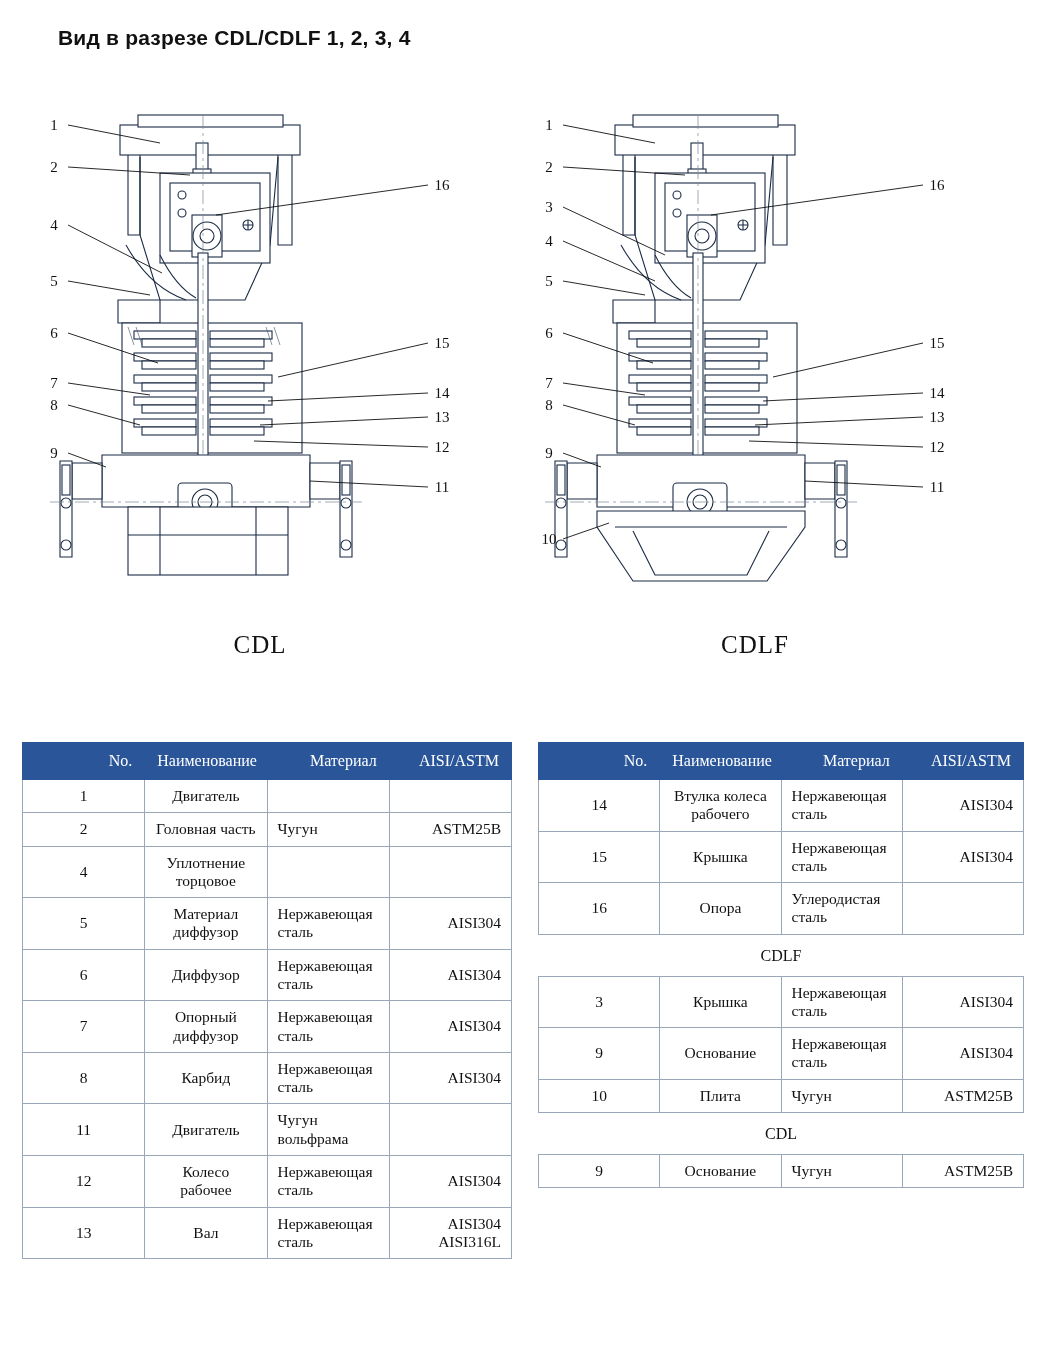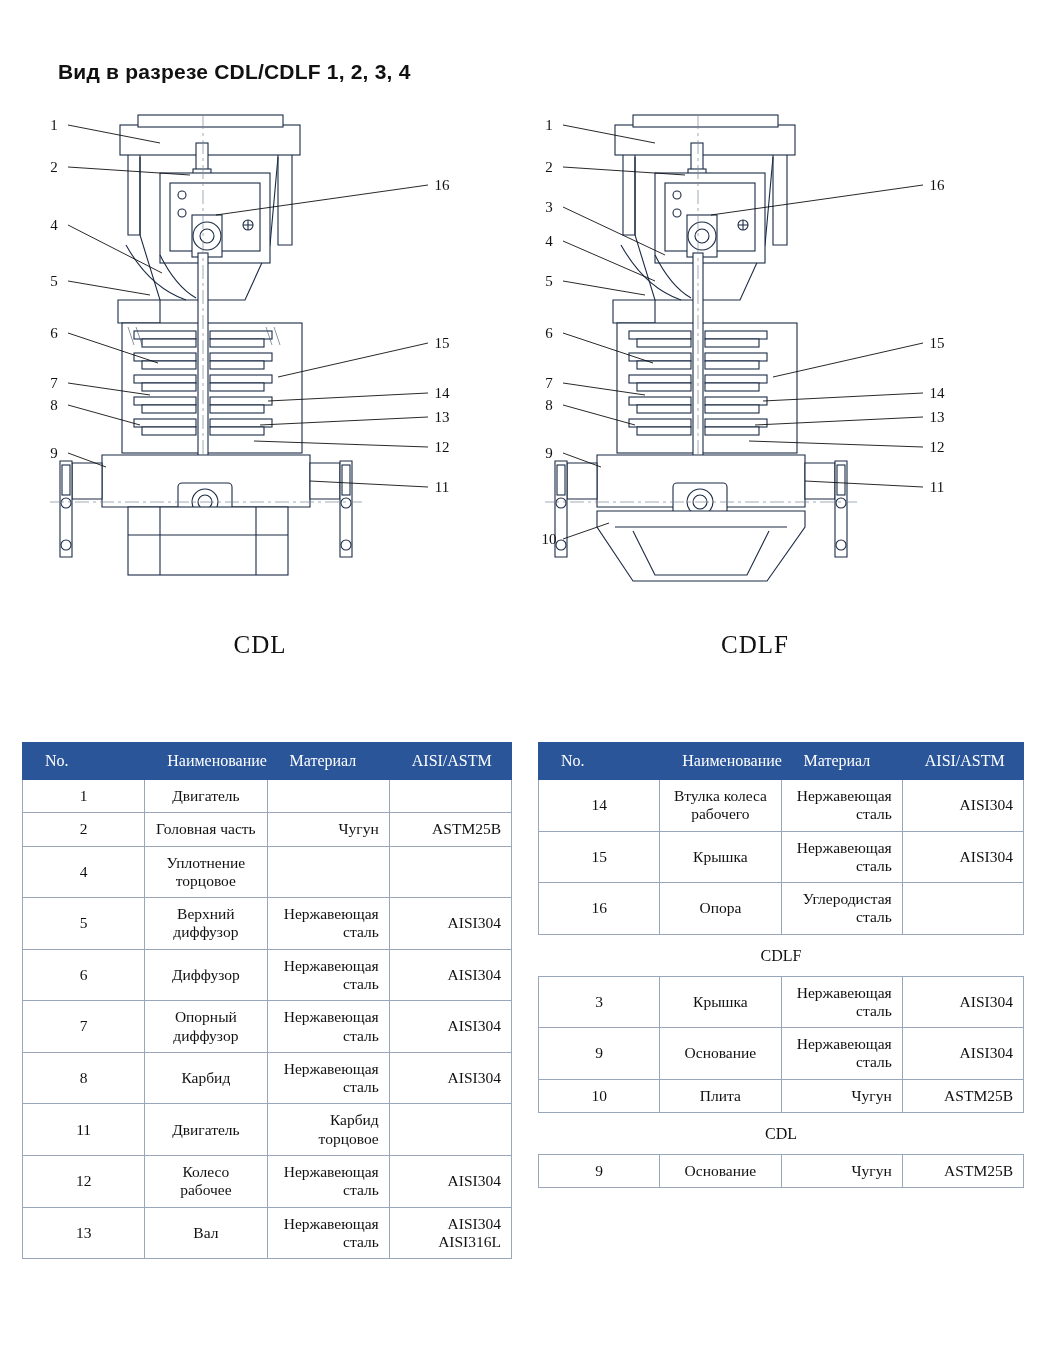--- a/index.html
+++ b/index.html
@@ -11,21 +11,21 @@
     width: 1043px;
     height: 1357px;
     position: relative;
     font-family: "Liberation Serif", serif;
     color: #1a1a1a;
     overflow: hidden;
   }
   .page-title {
     position: absolute;
     left: 58px;
-    top: 60px;
+    top: 26px;
     font-family: "Liberation Sans", sans-serif;
     font-weight: bold;
     font-size: 21px;
     color: #111111;
     letter-spacing: 0.2px;
   }
 
   
   .drawings {
     position: absolute;
@@ -72,37 +72,37 @@
     table-layout: fixed;
   }
   table.parts.left  { left: 22px;  width: 490px; }
   table.parts.right { left: 538px; width: 486px; }
 
   table.parts th {
     background: #2a5699;
     color: #ffffff;
     font-weight: normal;
     font-size: 16px;
-    padding: 9px 22px;
+    padding: 9px 12px;
     border: 1px solid #2a5699;
-    text-align: left;
+    text-align: right;
   }
   table.parts td {
     border: 1px solid #9aa7bb;
     padding: 7px 10px;
     vertical-align: middle;
     line-height: 1.18;
     background: #ffffff;
   }
   td.num {
     text-align: center;
     width: 54px;
   }
   td.name { width: 185px; text-align: center; }
-  td.mat  { width: 140px; text-align: right; }
+  td.mat  { width: 140px; }
   td.aisi {
     width: 105px;
     text-align: right;
   }
   tr.section-label td {
     border: none;
     text-align: center;
     padding: 12px 0 10px 0;
     font-size: 16px;
     background: #ffffff;
@@ -392,21 +392,21 @@
         <td class="aisi">ASTM25B</td>
       </tr>
       <tr>
         <td class="num">4</td>
         <td class="name">Уплотнение торцовое</td>
         <td class="mat"></td>
         <td class="aisi"></td>
       </tr>
       <tr>
         <td class="num">5</td>
-        <td class="name">Верхний диффузор</td>
+        <td class="name">Материал диффузор</td>
         <td class="mat">Нержавеющая сталь</td>
         <td class="aisi">AISI304</td>
       </tr>
       <tr>
         <td class="num">6</td>
         <td class="name">Диффузор</td>
         <td class="mat">Нержавеющая сталь</td>
         <td class="aisi">AISI304</td>
       </tr>
       <tr>
@@ -417,21 +417,21 @@
       </tr>
       <tr>
         <td class="num">8</td>
         <td class="name">Карбид</td>
         <td class="mat">Нержавеющая сталь</td>
         <td class="aisi">AISI304</td>
       </tr>
       <tr>
         <td class="num">11</td>
         <td class="name">Двигатель</td>
-        <td class="mat">Карбид торцовое</td>
+        <td class="mat">Чугун вольфрама</td>
         <td class="aisi"></td>
       </tr>
       <tr>
         <td class="num">12</td>
         <td class="name">Колесо рабочее</td>
         <td class="mat">Нержавеющая сталь</td>
         <td class="aisi">AISI304</td>
       </tr>
       <tr>
         <td class="num">13</td>

